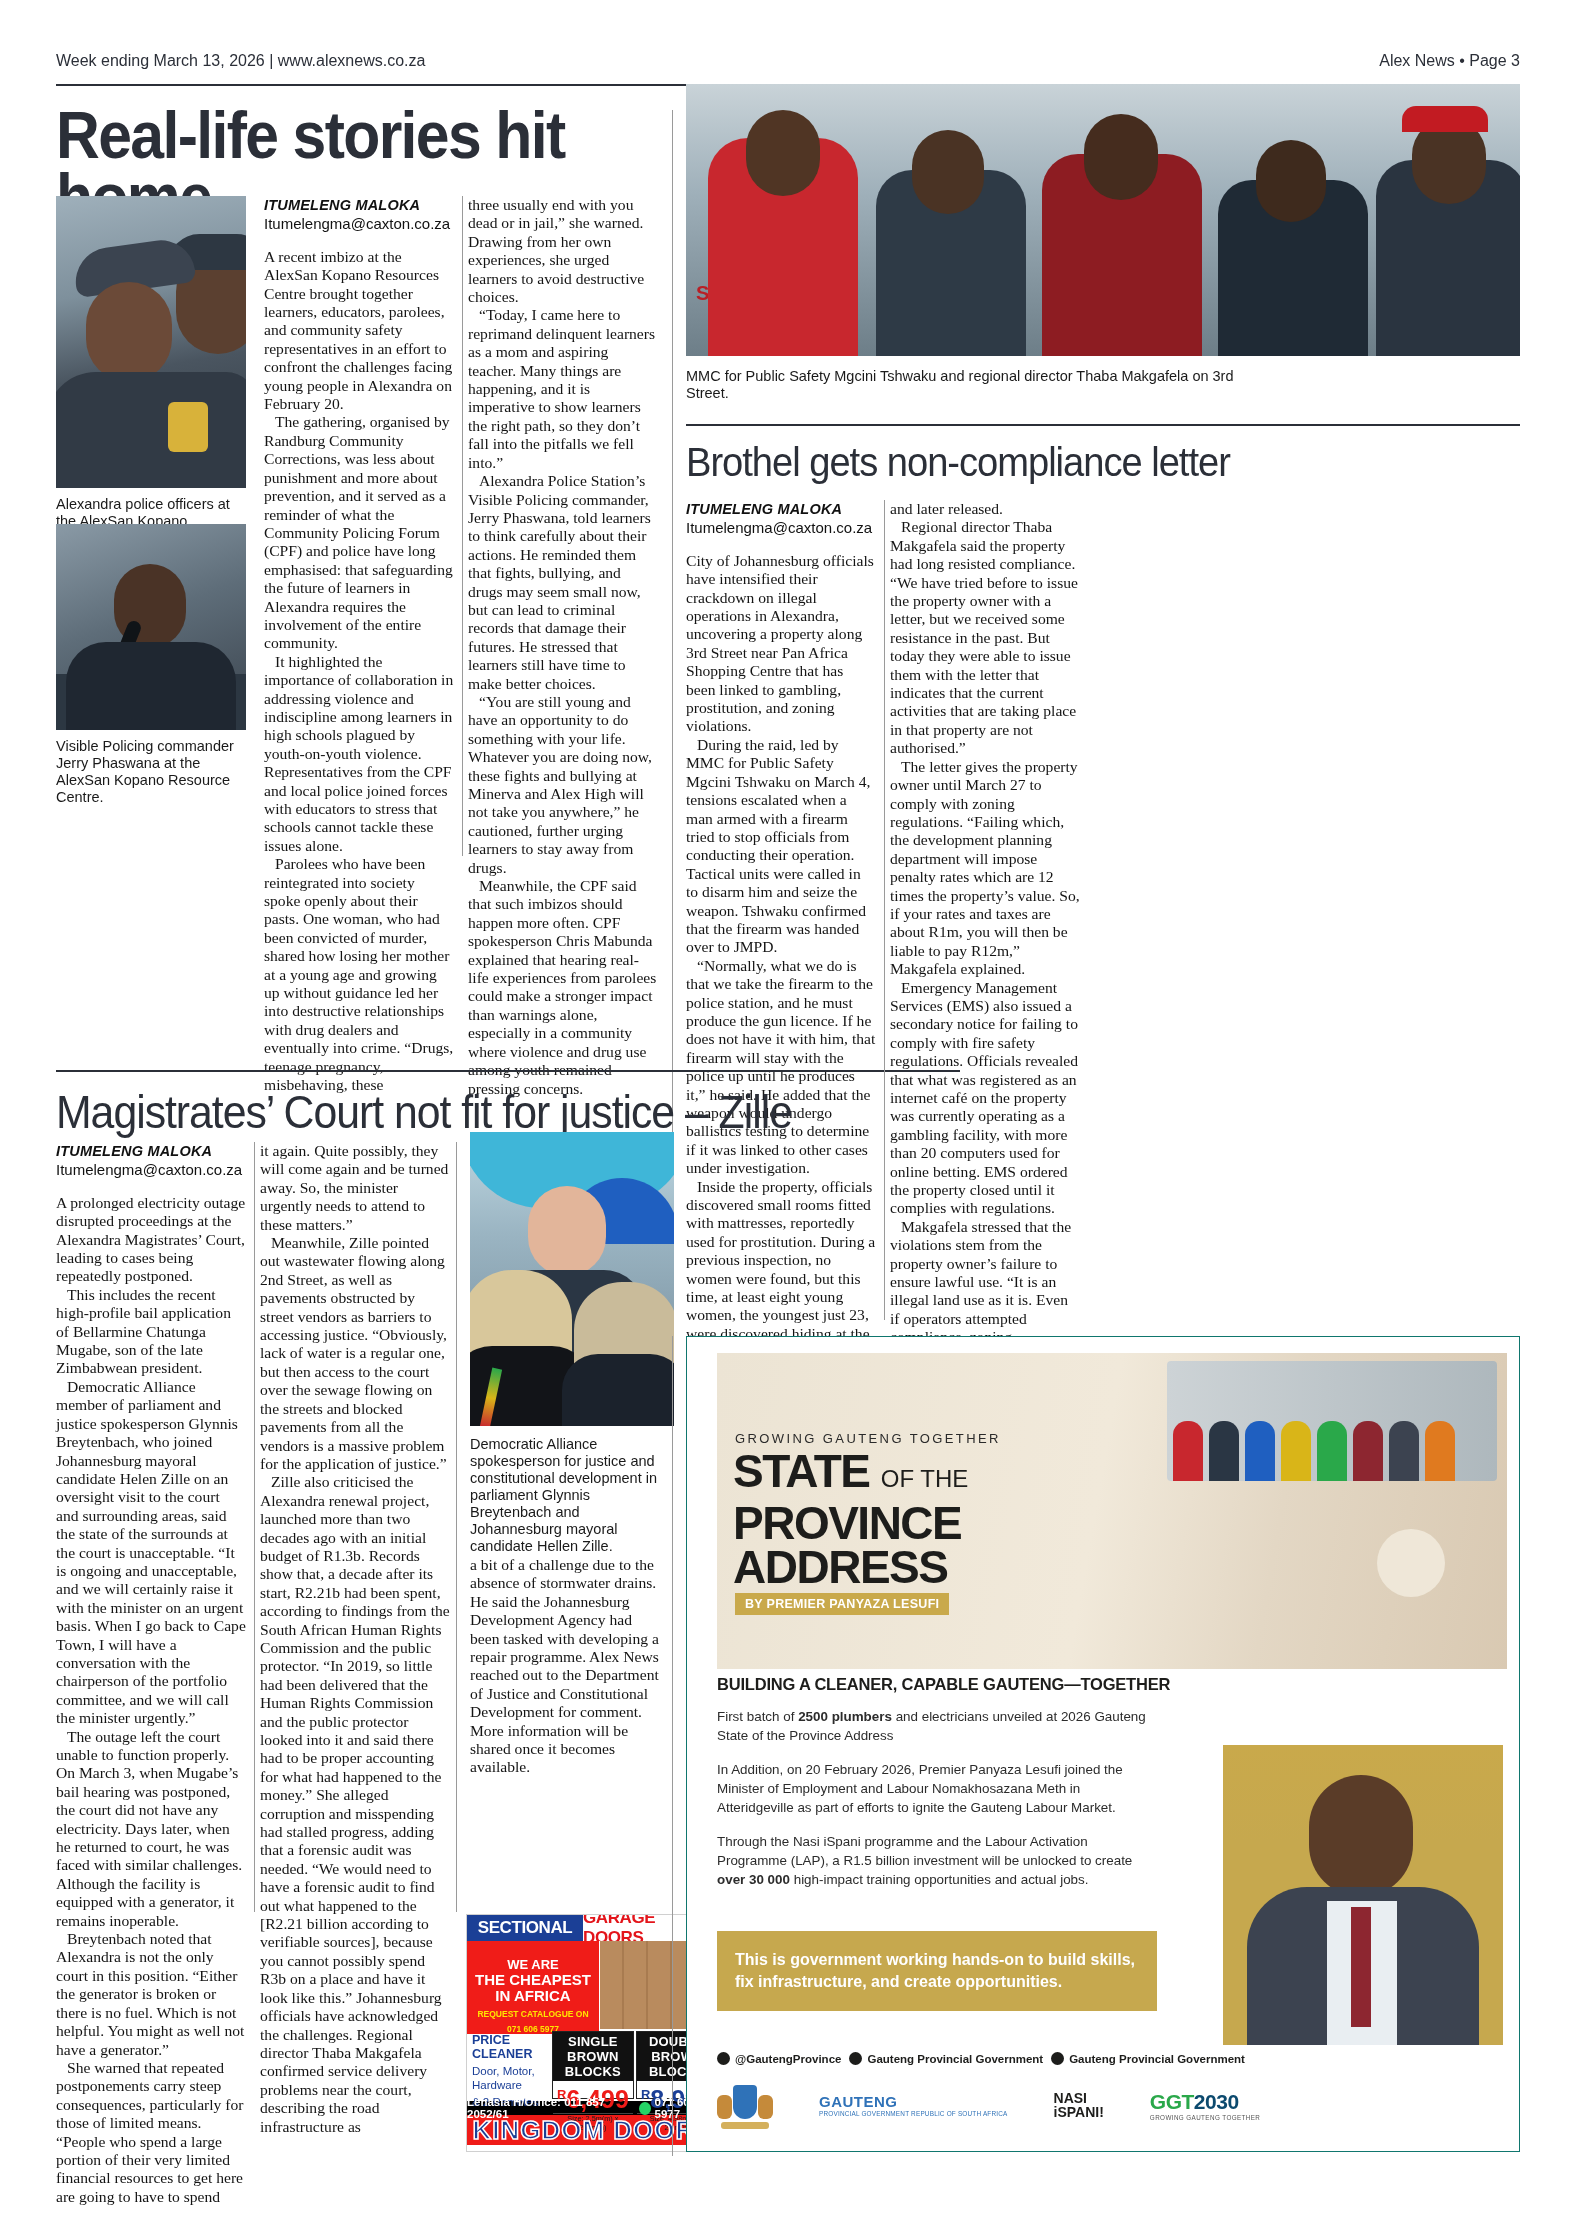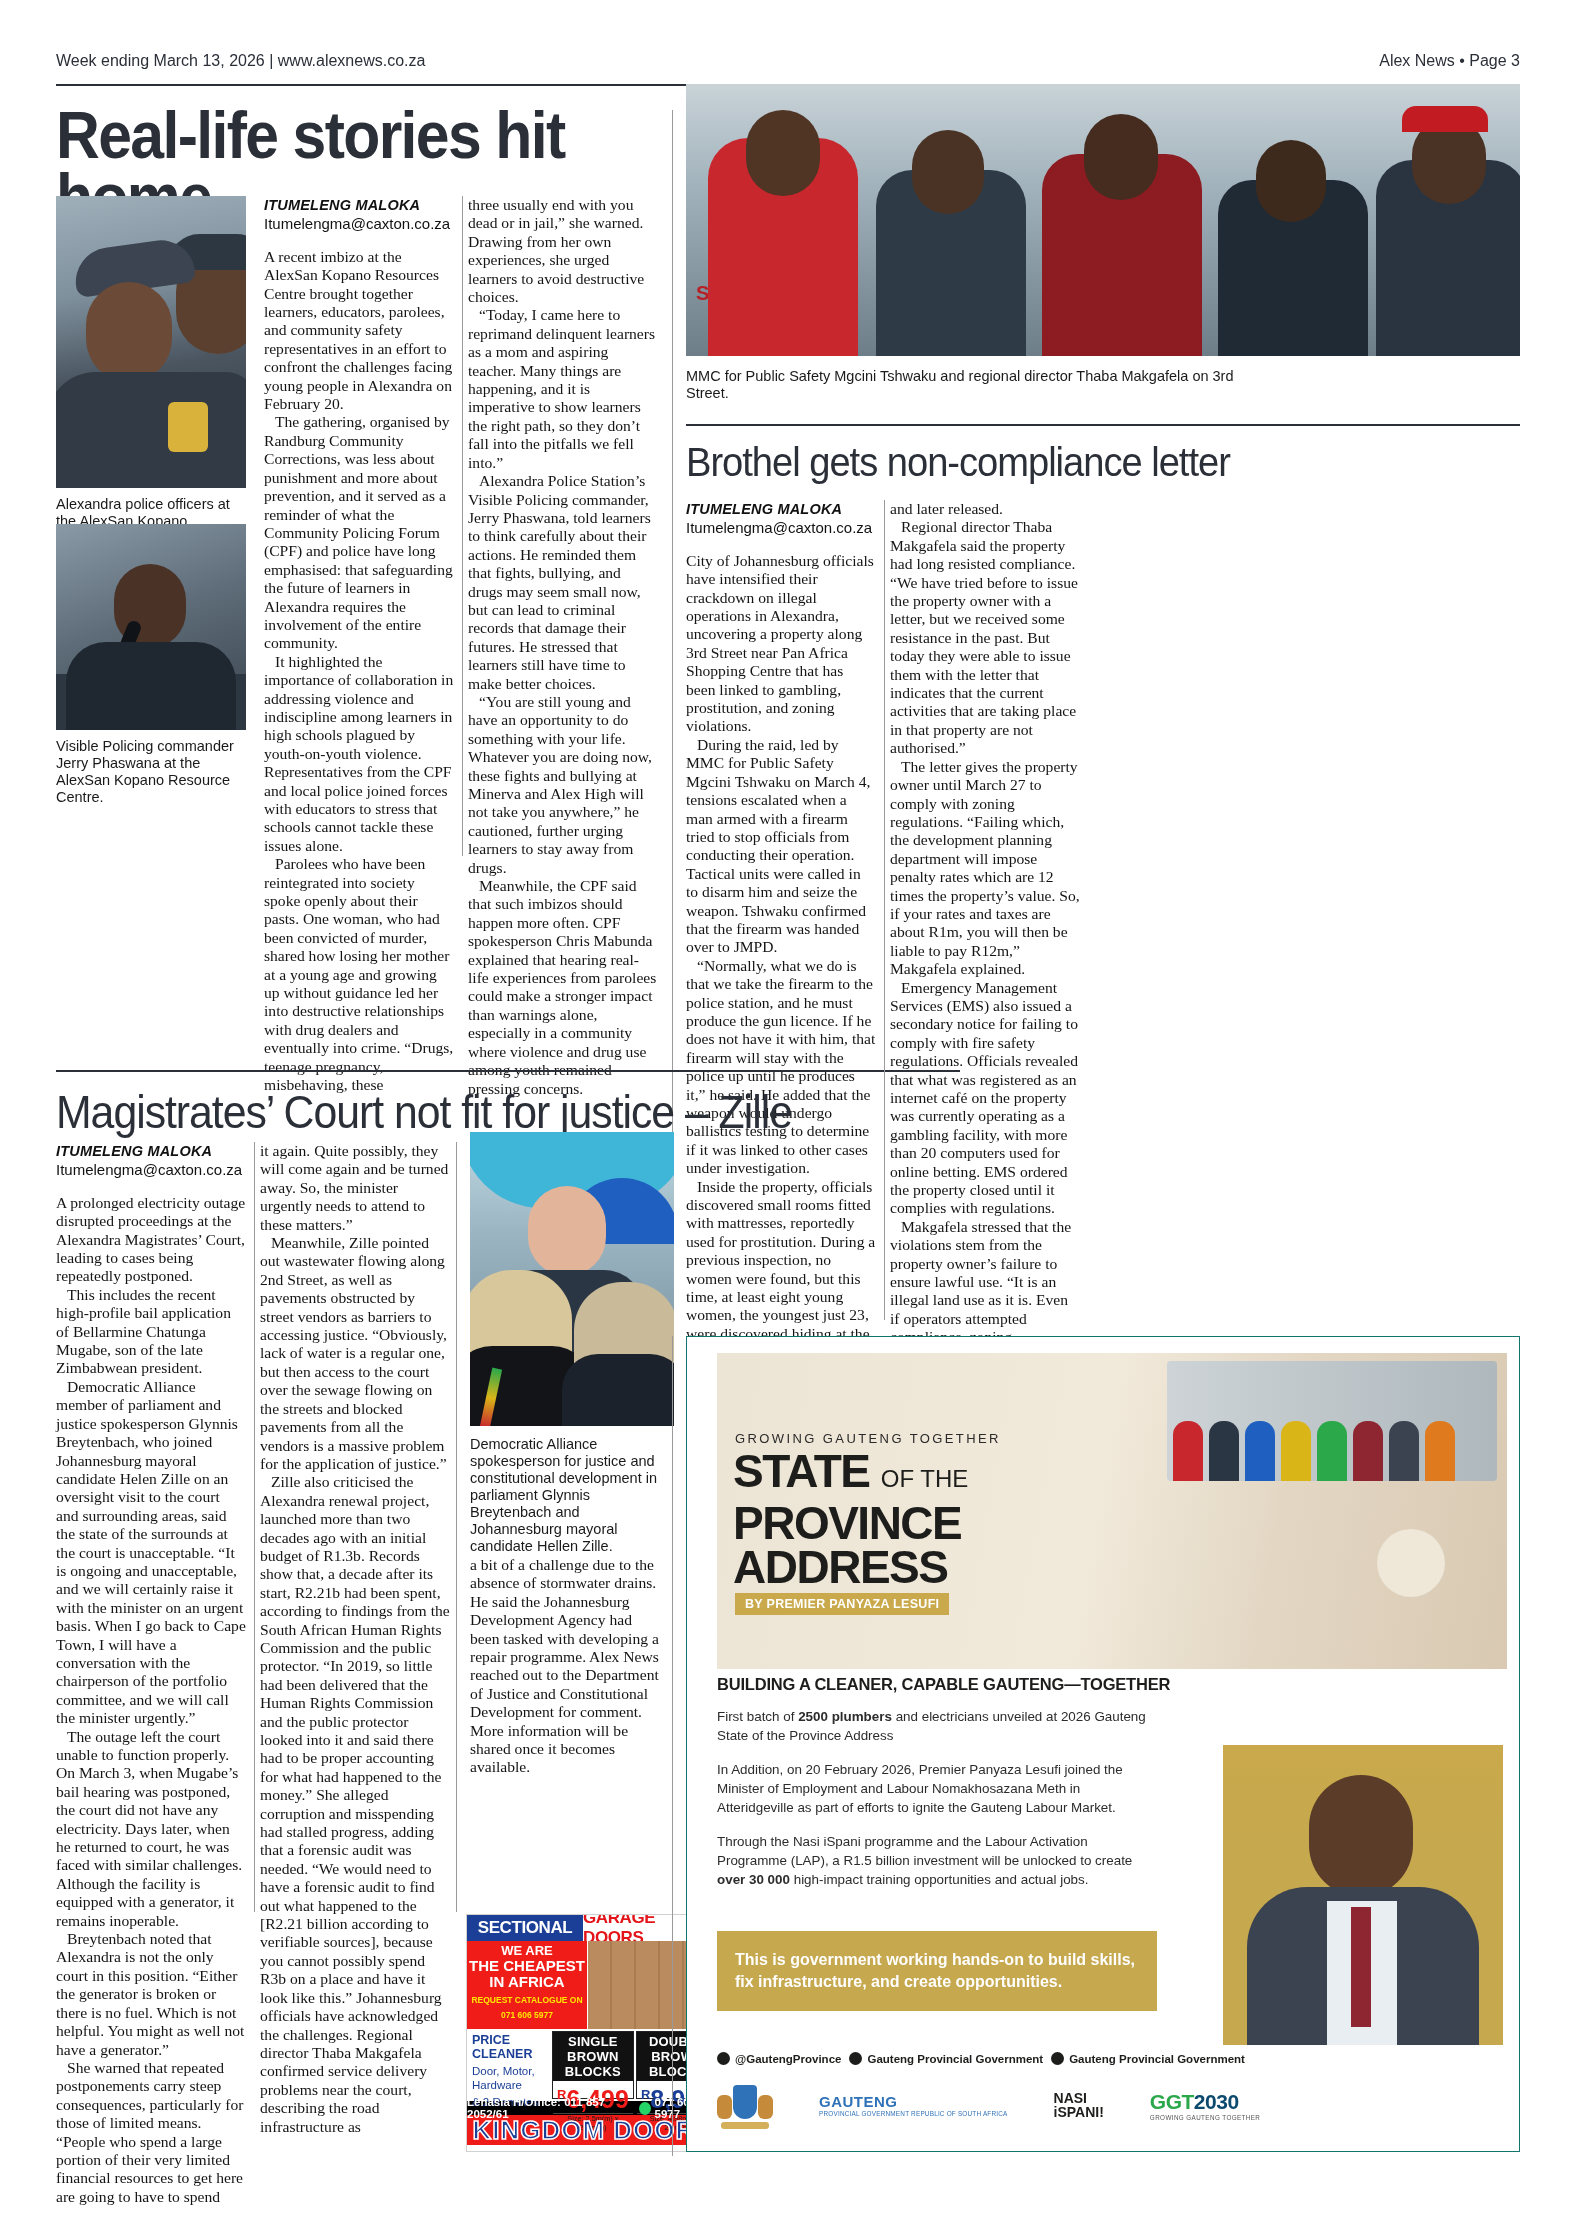--- a/index.html
+++ b/index.html
@@ -111,21 +111,21 @@
   
   #ad-doors { position:absolute; left: 466px; top: 1914px; width: 254px; height: 238px;
      border:1px solid #d0d0d0; background:#fff; overflow:hidden;
      font-family:"Liberation Sans", sans-serif; }
   #ad-doors .top { display:flex; height:26px; }
   #ad-doors .sect { background:#1b3f96; color:#fff; font-weight:700; font-size:17px;
      width:116px; display:flex; align-items:center; justify-content:center; letter-spacing:-.4px;}
   #ad-doors .gar { background:#fff; color:#e3151b; font-weight:700; font-size:17px; flex:1;
      display:flex; align-items:center; justify-content:center; letter-spacing:-.4px;}
   #ad-doors .mid { display:flex; height:88px; }
-  #ad-doors .red { background:#f01c18; width:120px; color:#fff; text-align:center; padding-top:3px;}
+  #ad-doors .red { background:#f01c18; width:132px; color:#fff; text-align:center; padding-top:17px;}
   #ad-doors .red .l1{font-weight:700;font-size:13px;line-height:14px;}
   #ad-doors .red .l2{font-weight:700;font-size:15px;line-height:16px;}
   #ad-doors .red .cat{background:#f01c18;color:#ffe500;font-weight:700;font-size:8.5px;line-height:10px;margin-top:5px;}
   #ad-doors .doorimg { flex:1; background:
       repeating-linear-gradient(90deg,#b98b5e 0 22px,#a87b50 22px 24px),
       repeating-linear-gradient(0deg,#b98b5e 0 20px,#9c7047 20px 22px);
       border-left:1px solid #fff; }
   #ad-doors .price { display:flex; height:72px; }
   #ad-doors .pleft { width:116px; padding:4px 5px; }
   #ad-doors .pleft .pi{ color:#1b3f96; font-weight:700; font-size:12.5px; }

